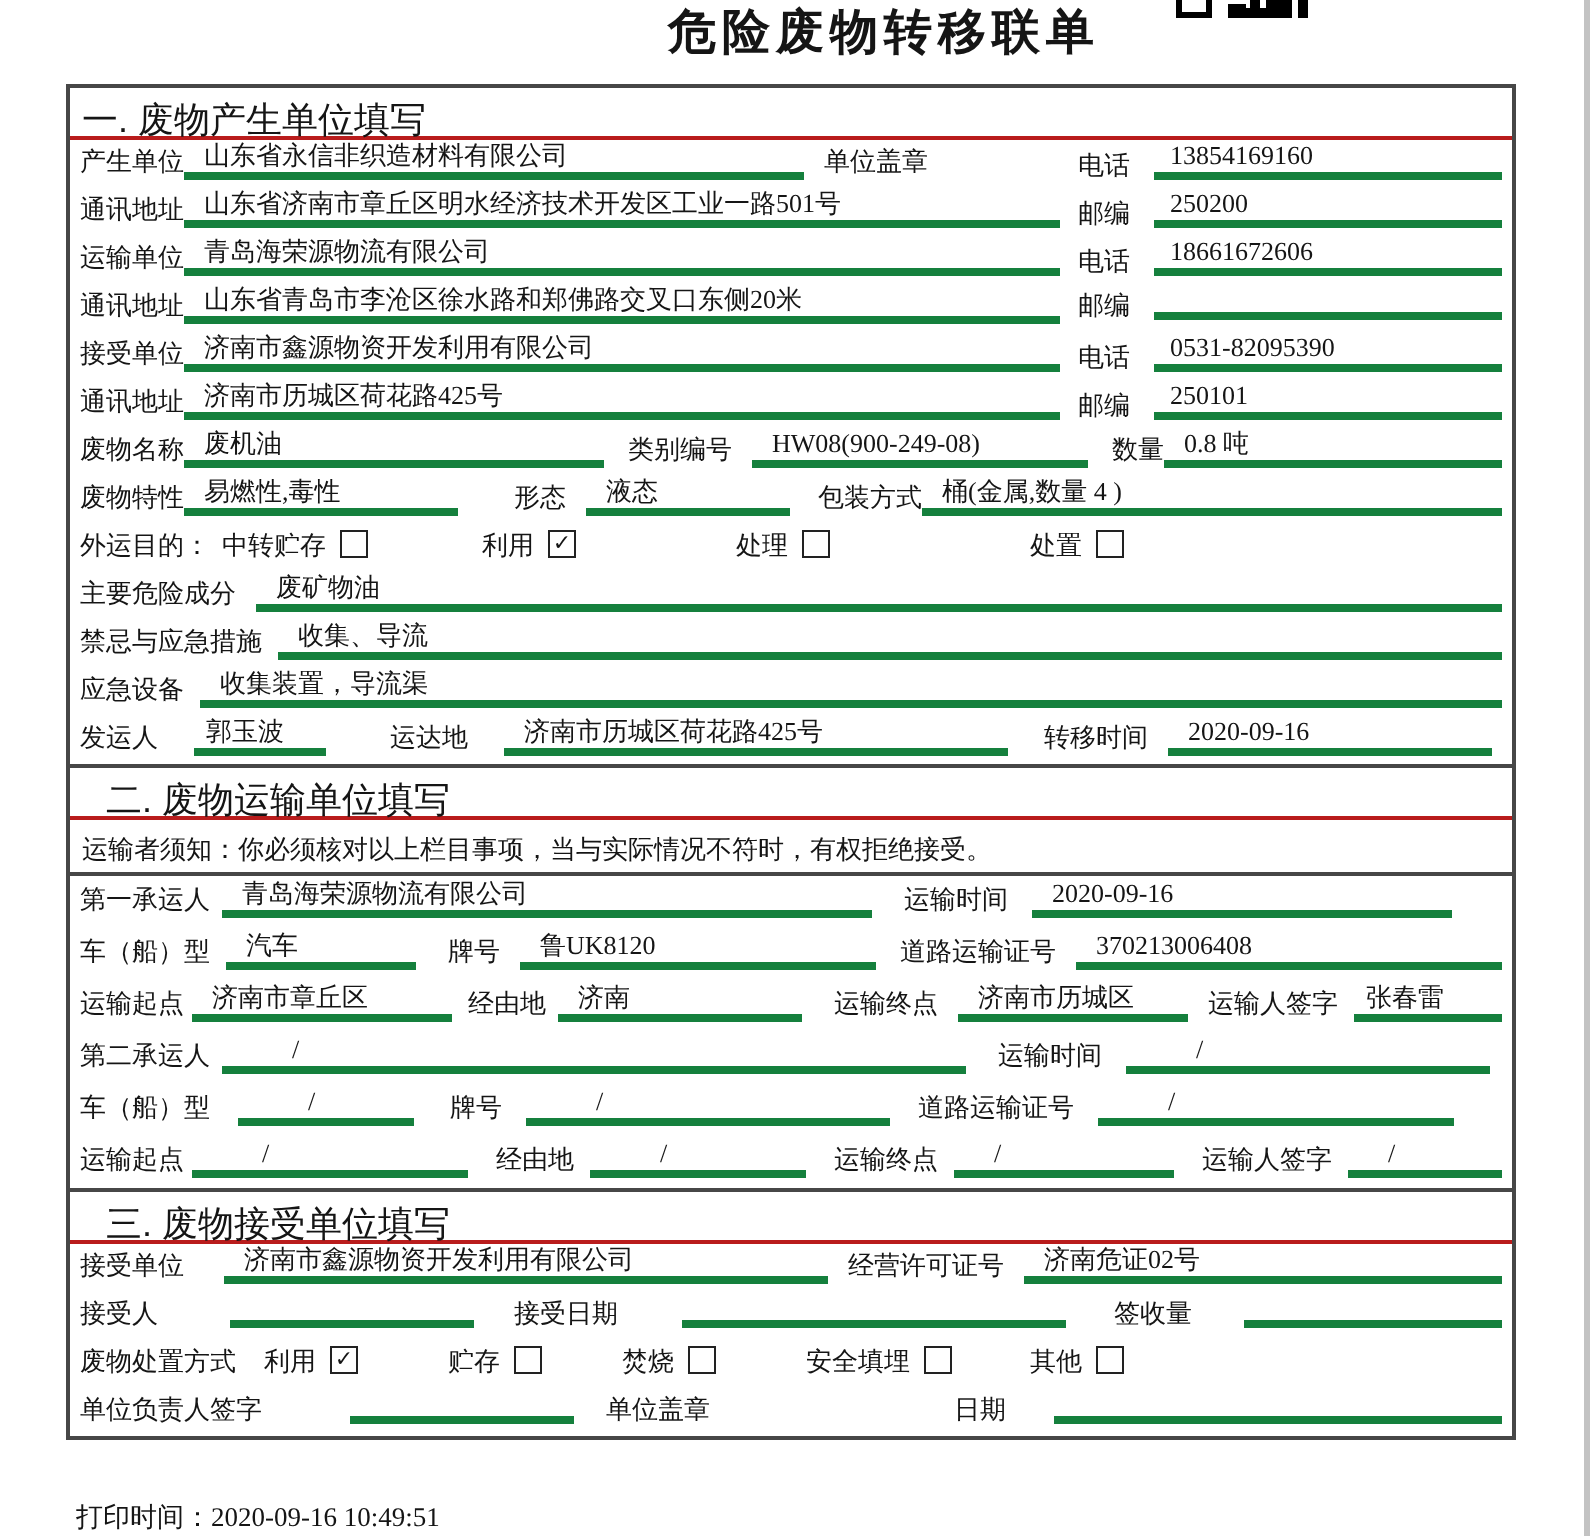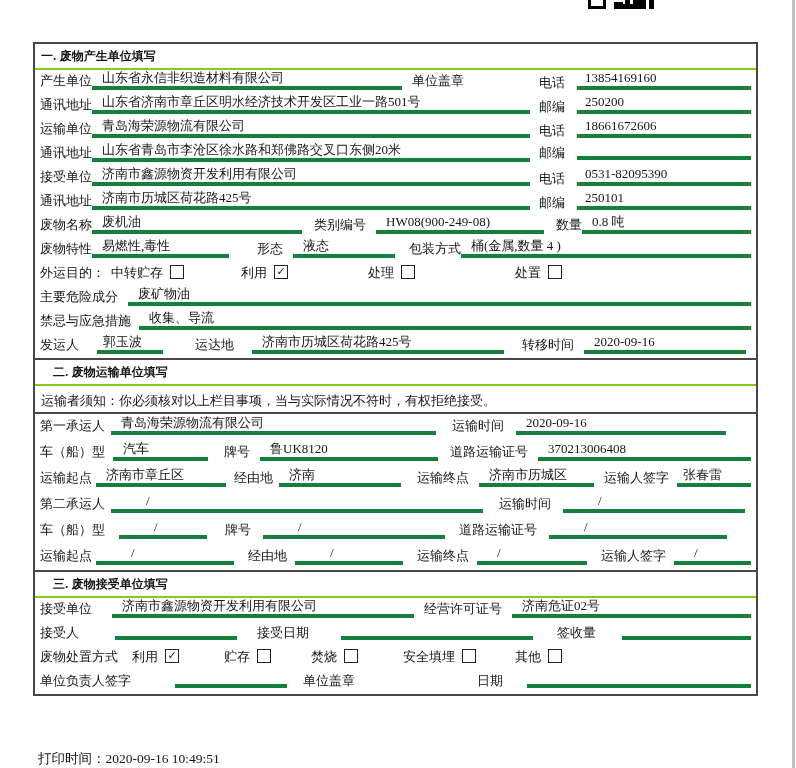--- a/index.html
+++ b/index.html
@@ -3,22 +3,22 @@
 <meta charset="utf-8">
 <style>
   html,body{margin:0;padding:0;background:#fff;}
   .page{position:relative;width:796px;height:768px;background:#fff;overflow:hidden;
         font-family:"Liberation Serif","DejaVu Serif",serif;color:#151515;}
   .page-edge{position:absolute;top:0;right:1px;width:3px;height:768px;background:#c3c3c3;}
   .doc-no{position:absolute;left:38px;top:9px;font-size:13.5px;white-space:nowrap;}
   .doc-title{position:absolute;left:334px;top:0px;font-size:24px;font-weight:bold;letter-spacing:3px;white-space:nowrap;}
   .qr-frag{position:absolute;left:588px;top:0;}
   .form{position:absolute;left:33px;top:42px;width:725px;border:2px solid #474747;box-sizing:border-box;background:#fff;}
-  .sech{font-weight:bold;font-size:12px;height:26px;box-sizing:border-box;padding:4px 6px 0 6px;
-        border-bottom:2px solid #84cc16;font-family:"Liberation Sans","DejaVu Sans",sans-serif;}
+  .sech{font-weight:normal;font-size:18px;height:26px;box-sizing:border-box;padding:4px 6px 0 6px;
+        border-bottom:2px solid #b91c1c;font-family:"Liberation Sans","DejaVu Sans",sans-serif;}
   .sech.mid{border-top:2px solid #474747;height:28px;padding-left:18px;}
   .notice{font-size:13px;height:28px;box-sizing:border-box;padding:6px 6px 0 6px;border-bottom:2px solid #474747;white-space:nowrap;}
   .row{display:flex;align-items:center;height:24px;box-sizing:border-box;padding:0 5px 4px 5px;font-size:13px;line-height:15px;}
   .rows-s2 .row{height:26px;}
   .lbl{white-space:nowrap;flex:none;}
   .u{border-bottom:4px solid #15803d;white-space:nowrap;flex:none;box-sizing:border-box;
      padding:0 2px 1px 10px;overflow:hidden;min-height:16px;}
   .u.f{flex:1 1 auto;}
   .u.sl{padding-left:35px;}
   .u.sl2{padding-left:20px;}
@@ -29,20 +29,21 @@
   .cbx{width:12px;height:12px;border:1px solid #222;margin-left:7px;font-size:11px;line-height:12px;
        text-align:center;flex:none;box-sizing:content-box;font-family:"DejaVu Sans",sans-serif;}
   .footer{position:absolute;left:38px;top:750px;font-size:13.5px;white-space:nowrap;}
 </style>
 </head>
 <body>
 
 <div class="page">
 
 
+  <div class="doc-title">危险废物转移联单</div>
 
   <svg class="qr-frag" width="66" height="10" viewBox="0 0 66 10">
     <rect x="0" y="0" width="3" height="9" fill="#000"></rect>
     <rect x="0" y="6" width="18" height="3" fill="#000"></rect>
     <rect x="15" y="0" width="3" height="9" fill="#000"></rect>
     <rect x="26" y="2" width="9" height="7" fill="#000"></rect>
     <rect x="37" y="0" width="5" height="4" fill="#000"></rect>
     <rect x="45" y="0" width="13" height="4" fill="#000"></rect>
     <rect x="35" y="4" width="23" height="5" fill="#000"></rect>
     <rect x="61" y="0" width="5" height="9" fill="#000"></rect>
@@ -139,20 +140,24 @@
       </div>
       <div class="row">
         <span class="lbl">主要危险成分</span>
         <span class="u f" style="margin-left:10px">废矿物油</span>
       </div>
       <div class="row">
         <span class="lbl">禁忌与应急措施</span>
         <span class="u f" style="margin-left:8px">收集、导流</span>
       </div>
       <div class="row">
+        <span class="lbl">应急设备</span>
+        <span class="u f" style="margin-left:8px">收集装置，导流渠</span>
+      </div>
+      <div class="row">
         <span class="lbl">发运人</span>
         <span class="u" style="width:66px;margin-left:18px;padding-left:6px">郭玉波</span>
         <span class="lbl" style="margin-left:32px">运达地</span>
         <span class="u" style="width:252px;margin-left:18px">济南市历城区荷花路425号</span>
         <span class="lbl" style="margin-left:18px">转移时间</span>
         <span class="u" style="width:162px;margin-left:10px">2020-09-16</span>
       </div>
     </div>
 
     <div class="sech mid">二. 废物运输单位填写</div>

